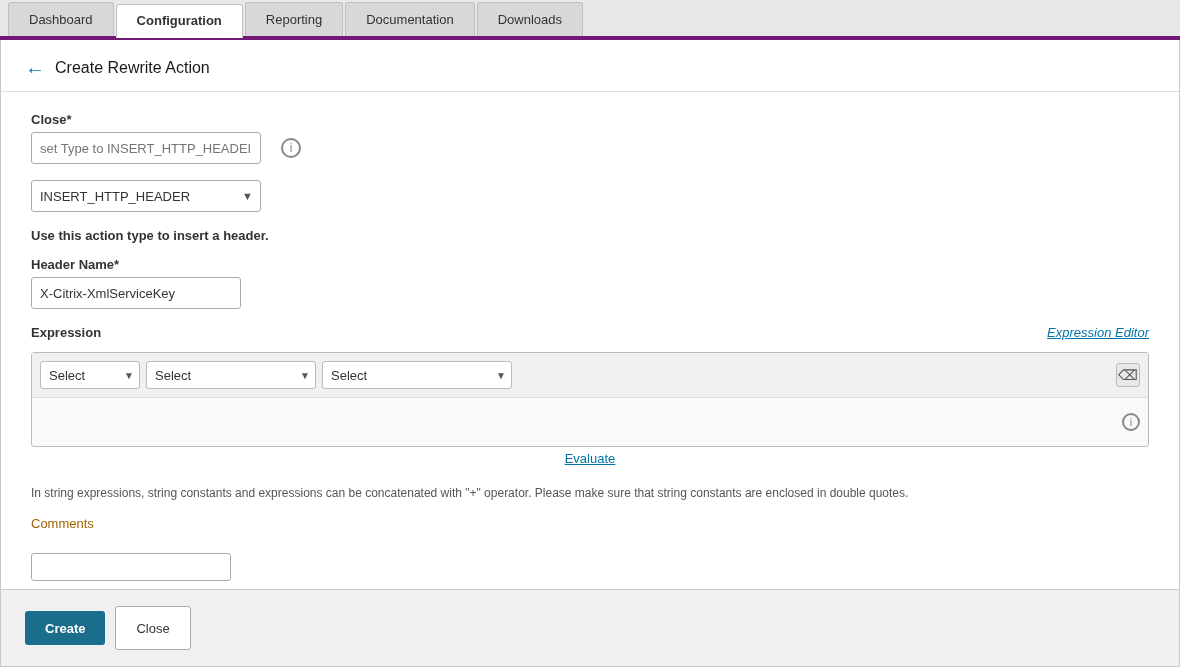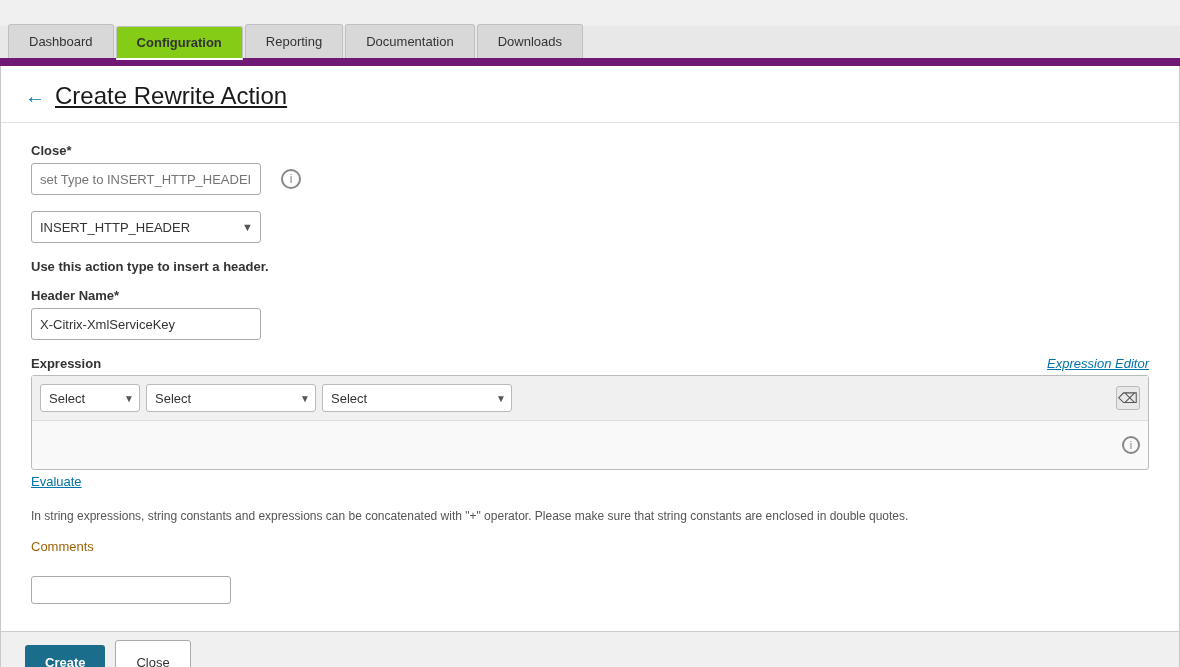--- a/index.html
+++ b/index.html
@@ -10,42 +10,41 @@
       color: #333;
       width: 1180px;
       height: 667px;
       overflow: hidden;
     }
 
     
     .top-nav {
       display: flex;
       background: #e8e8e8;
-      border-bottom: 8px solid #701a75;
+      border-bottom: 4px solid #701a75;
       height: 40px;
       align-items: flex-end;
       padding-left: 8px;
-      margin-top: 26px;
     }
     .nav-tab {
       padding: 8px 20px;
       cursor: pointer;
       font-size: 13px;
       color: #333;
       background: #d8d8d8;
       border: 1px solid #c0c0c0;
       border-bottom: none;
       margin-right: 2px;
       height: 34px;
       display: flex;
       align-items: center;
       border-radius: 3px 3px 0 0;
     }
     .nav-tab.active {
-      background: #84cc16;
+      background: #ffffff;
       border-bottom: 2px solid #fff;
       font-weight: bold;
       margin-bottom: -2px;
       z-index: 1;
     }
 
     
     .main-content {
       background: #fff;
       margin: 0;
@@ -64,24 +63,23 @@
       display: flex;
       align-items: center;
       gap: 10px;
     }
     .back-arrow {
       color: #0073a8;
       font-size: 20px;
       cursor: pointer;
     }
     .page-title {
-      font-size: 24px;
+      font-size: 16px;
       font-weight: normal;
       color: #1a1a1a;
-      text-decoration: underline;
     }
 
     
     .form-area {
       padding: 20px 30px;
       flex: 1;
       overflow-y: auto;
     }
 
     .form-group {
@@ -154,36 +152,36 @@
     }
 
     .action-type-info {
       font-size: 13px;
       font-weight: bold;
       color: #333;
       margin-bottom: 14px;
     }
 
     .header-name-input {
-      width: 230px;
+      width: 210px;
       height: 32px;
       border: 1px solid #aaa;
       border-radius: 3px;
       padding: 0 8px;
       font-size: 13px;
       color: #333;
       background: #fff;
     }
 
     
     .expression-header {
       display: flex;
       justify-content: space-between;
       align-items: center;
-      margin-bottom: 4px;
+      margin-bottom: 12px;
     }
     .expression-label {
       font-size: 13px;
       font-weight: bold;
       color: #333;
     }
     .expression-editor-link {
       color: #0073a8;
       text-decoration: underline;
       cursor: pointer;
@@ -272,21 +270,21 @@
       display: flex;
       align-items: center;
       justify-content: center;
       font-size: 11px;
       color: #888;
       cursor: pointer;
     }
 
     .evaluate-link {
       display: flex;
-      justify-content: flex-start;
+      justify-content: center;
       margin-top: 4px;
     }
     .evaluate-link a {
       color: #0073a8;
       text-decoration: underline;
       cursor: pointer;
       font-size: 13px;
     }
 
     .hint-text {
@@ -309,21 +307,21 @@
       border-radius: 3px;
       padding: 0 8px;
       font-size: 13px;
       background: #fff;
     }
 
     
     .footer-bar {
       background: #f0f0f0;
       border-top: 1px solid #ccc;
-      padding: 8px 24px;
+      padding: 16px 24px;
       display: flex;
       gap: 10px;
       align-items: center;
     }
     .btn-create {
       height: 34px;
       padding: 0 20px;
       background: #1a6e8c;
       color: #fff;
       border: none;

